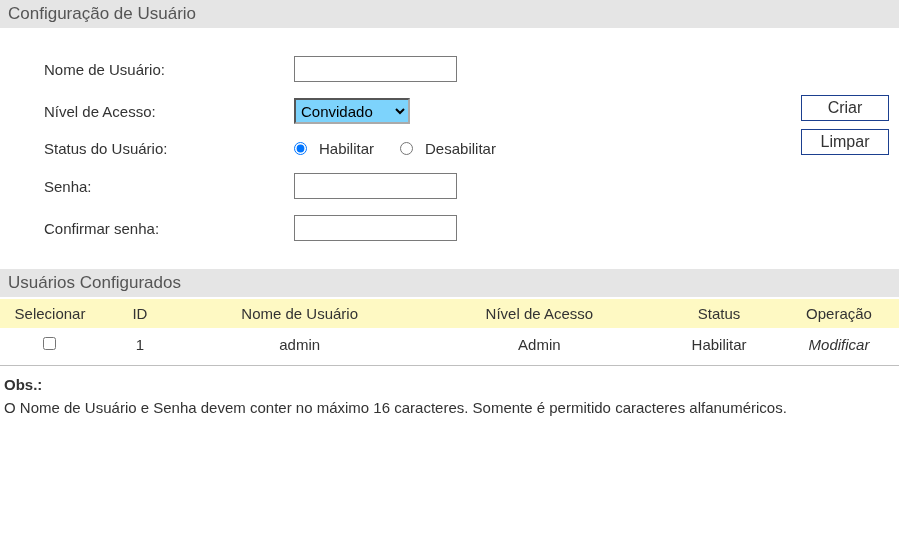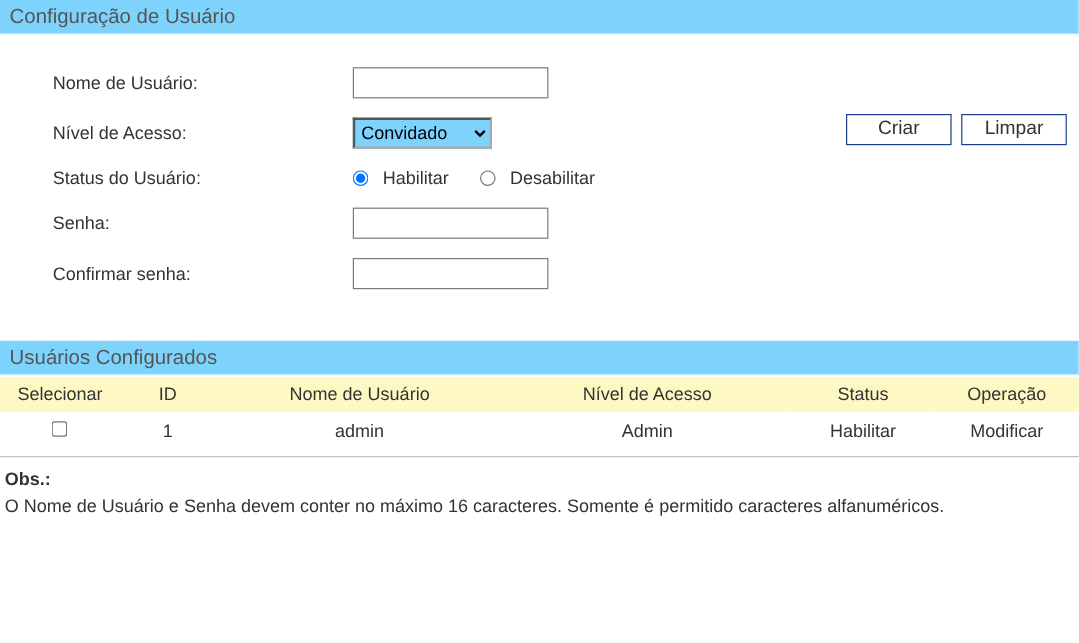--- a/index.html
+++ b/index.html
@@ -4,21 +4,21 @@
   <style>
     * { box-sizing: border-box; margin: 0; padding: 0; }
     body {
       font-family: Verdana, Geneva, sans-serif;
       font-size: 15px;
       color: #333333;
       background: #ffffff;
       width: 899px;
     }
     .section-header {
-      background: #7dd3fc;
+      background: #e5e5e5;
       color: #555555;
       font-size: 17px;
       padding: 4px 8px;
       border-bottom:1px solid #ffffff;
     }
     .config-section {
       position: relative;
       padding: 27px 12px 24px 44px;
     }
     .form-row {
@@ -51,36 +51,36 @@
       display: flex;
       align-items: center;
       gap: 10px;
     }
     .radio-group input { margin-right:2px; }
     .buttons-side {
       position: absolute;
       right: 10px;
       top: 66px;
       display: flex;
-      flex-direction: row;
+      flex-direction: column;
       gap: 8px;
       align-items:flex-end;
     }
     .btn {
       border: 1px solid #1b3f8f;
       background: #ffffff;
       color: #333333;
       font-family: inherit;
       font-size: 16px;
       padding: 3px 4px;
       min-width: 88px;
       cursor: pointer;
       text-align:center;
     }
-    .table-wrap{ margin-top:19px;}
+    .table-wrap{ margin-top:4px;}
     .tbl{ width:100%; border-collapse:collapse;}
     .tbl th{
       background:#fef9c3;
       font-weight:normal;
       color:#333333;
       font-size:15px;
       padding:6px 4px;
       text-align:center;
       border-top:1px solid #ffffff;
     }
@@ -97,21 +97,21 @@
     .note-sep{ border:0;border-top:1px solid #bfbfbf; margin:4px 0 10px;}
     .note{ padding:0 6px 14px 4px;}
     .note-title{ font-weight:bold; margin-bottom:4px;}
     .note-text{ line-height:1.4; }
     .col-select{ width:100px;}
     .col-id{ width:80px;}
     .col-user{ width:240px;}
     .col-level{ width:240px;}
     .col-status{ width:120px;}
     .col-op{ width:120px;}
-    .op-link{ color:#333333; cursor:pointer; }
+    .op-link{ color:#333333; cursor:pointer;font-style:italic; }
   </style>
 </head>
 <body>
 
 <div class="section-header">Configuração de Usuário</div>
 
 <div class="config-section">
 
   <div class="form-row">
     <label>Nome de Usuário:</label>

